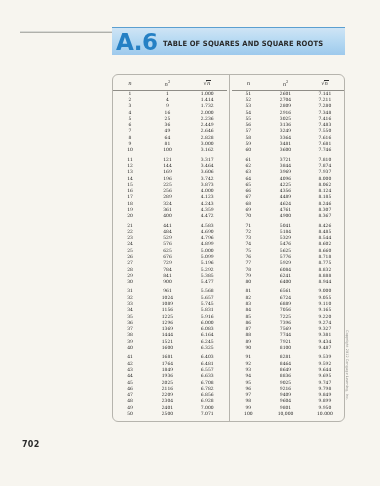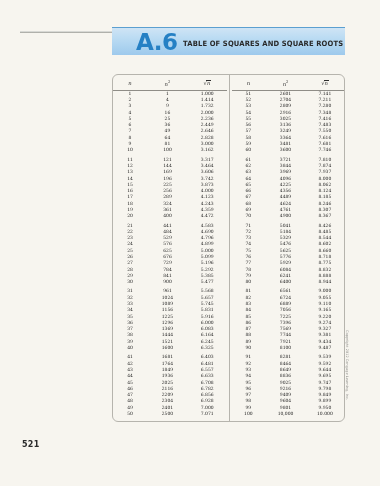--- a/index.html
+++ b/index.html
@@ -39,21 +39,21 @@
     position: absolute;
     left: 112px;
     top: 27px;
     width: 233px;
     height: 28px;
     background: linear-gradient(to bottom, #cfe4f5 0%, #bcdcf3 35%, #a9d1ef 75%, #9ec9ec 100%);
     border-top: 1.5px solid #5b9fd0;
     box-sizing: border-box;
     display: flex;
     align-items: center;
-    padding-left: 24px;
+    padding-left: 4px;
   }
   #banner-number {
     font-family: "DejaVu Sans", sans-serif;
     font-size: 23px;
     font-weight: 700;
     color: #2580c4;
     letter-spacing: -0.5px;
     line-height: 1;
     margin-right: 6px;
     margin-top: 1px;
@@ -743,16 +743,16 @@
                 <td>10,000</td>
                 <td>10.000</td>
               </tr>
             </tbody>
         </table>
       </div>
 
     </div>
   </div>
 
-  <div id="page-number">521</div>
+  <div id="page-number">702</div>
   <div id="copyright-vertical">Copyright 2012 Cengage Learning, Inc.</div>
 
 </div>
 
 </body></html>

